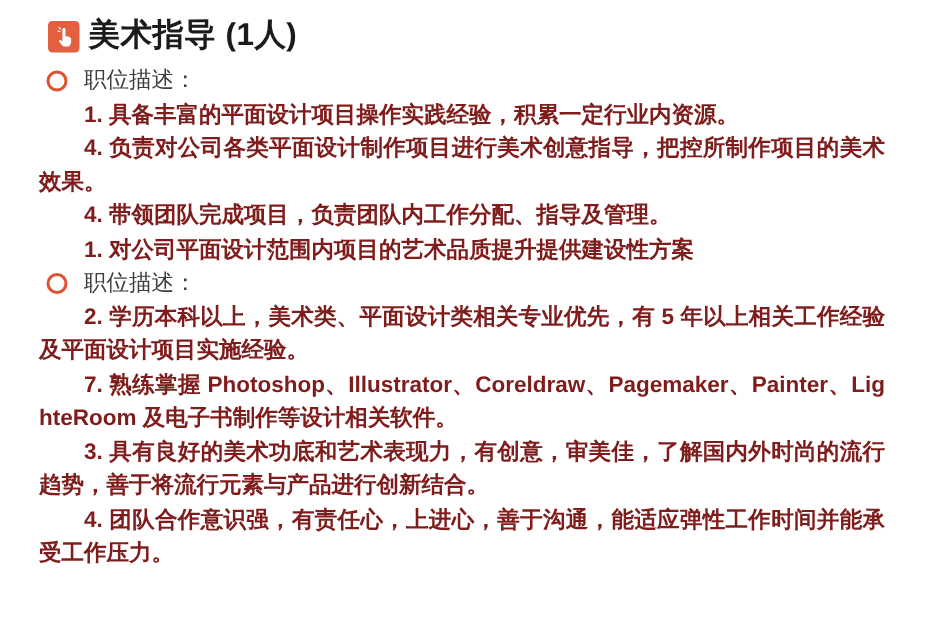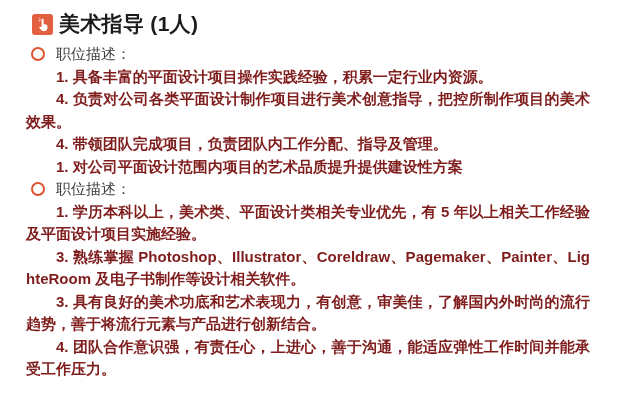--- a/index.html
+++ b/index.html
@@ -102,19 +102,19 @@
     <p class="item">4. 负责对公司各类平面设计制作项目进行美术创意指导，把控所制作项目的美术效果。</p>
     <p class="item">4. 带领团队完成项目，负责团队内工作分配、指导及管理。</p>
     <p class="item">1. 对公司平面设计范围内项目的艺术品质提升提供建设性方案</p>
   </section>
 
   <section>
     <div class="section-heading">
       <span class="ring-bullet"></span>
       <span class="heading-text">职位描述：</span>
     </div>
-    <p class="item">1. 学历本科以上，美术类、平面设计类相关专业优先，有 5 年以上相关工作经验及平面设计项目实施经验。</p>
-    <p class="item">3. 熟练掌握 Photoshop、Illustrator、Coreldraw、Pagemaker、Painter、LighteRoom 及电子书制作等设计相关软件。</p>
+    <p class="item">2. 学历本科以上，美术类、平面设计类相关专业优先，有 5 年以上相关工作经验及平面设计项目实施经验。</p>
+    <p class="item">7. 熟练掌握 Photoshop、Illustrator、Coreldraw、Pagemaker、Painter、LighteRoom 及电子书制作等设计相关软件。</p>
     <p class="item">3. 具有良好的美术功底和艺术表现力，有创意，审美佳，了解国内外时尚的流行趋势，善于将流行元素与产品进行创新结合。</p>
     <p class="item">4. 团队合作意识强，有责任心，上进心，善于沟通，能适应弹性工作时间并能承受工作压力。</p>
   </section>
 
 </div>
 
 </body></html>

